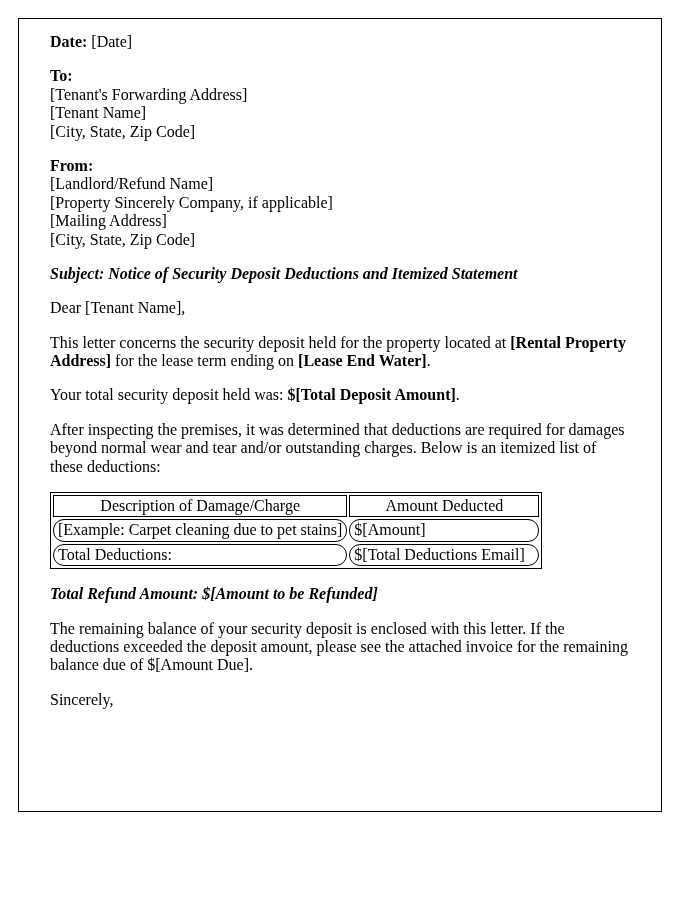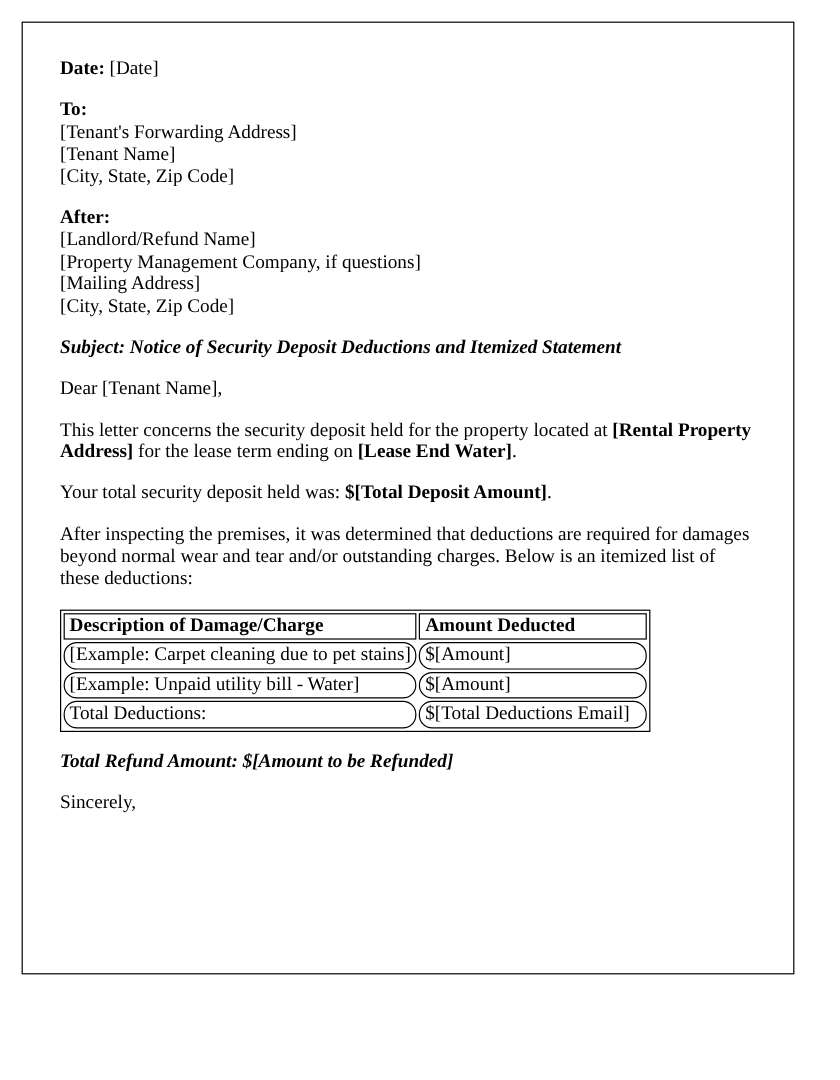--- a/index.html
+++ b/index.html
@@ -13,63 +13,63 @@
     font-size: 16px;
     line-height: 1.15;
   }
   .page {
     position: absolute;
     left: 18px;
     top: 18px;
     width: 644px;
     height: 794px;
     border: 1px solid #000000;
-    padding: 30px 31px;
+    padding: 14px 31px;
     overflow: hidden;
     background: #ffffff;
   }
   .block { margin: 0 0 16px 0; }
   .bold { font-weight: bold; font-style: italic; }
   table.deductions {
     border-collapse: separate;
     border-spacing: 2px;
     border: 1px solid #000000;
     margin: 0 0 16px 0;
   }
   .deductions th, .deductions td {
     border: 1px solid #000000;
     padding: 1px 4px;
     white-space: nowrap;
   }
   .deductions th {
-    text-align: left;
-    font-weight: bold;
+    text-align: center;
+    font-weight: normal;
   }
   .deductions td { text-align: left; border-radius: 11px; }
   .total-row td { font-weight: normal; }
   .amount-col { min-width: 190px; }
 </style>
 </head>
 <body>
 
 <div class="page">
 
   <p class="block"><b>Date:</b> <span>[Date]</span></p>
 
   <div class="block">
     <div><b>To:</b></div>
     <div>[Tenant's Forwarding Address]</div>
     <div>[Tenant Name]</div>
     <div>[City, State, Zip Code]</div>
   </div>
 
   <div class="block">
-    <div><b>After:</b></div>
+    <div><b>From:</b></div>
     <div>[Landlord/Refund Name]</div>
-    <div>[Property Management Company, if questions]</div>
+    <div>[Property Sincerely Company, if applicable]</div>
     <div>[Mailing Address]</div>
     <div>[City, State, Zip Code]</div>
   </div>
 
   <p class="block bold">Subject: Notice of Security Deposit Deductions and Itemized Statement</p>
 
   <p class="block">Dear [Tenant Name],</p>
 
   <p class="block"><span>This letter concerns the security deposit held for the property located at </span><b>[Rental Property Address]</b><span> for the lease term ending on </span><b>[Lease End Water]</b><span>.</span></p>
 
@@ -82,30 +82,27 @@
       <tr>
         <th>Description of Damage/Charge</th>
         <th class="amount-col">Amount Deducted</th>
       </tr>
     </thead>
     <tbody>
       <tr>
         <td>[Example: Carpet cleaning due to pet stains]</td>
         <td>$[Amount]</td>
       </tr>
-      <tr>
-        <td>[Example: Unpaid utility bill - Water]</td>
-        <td>$[Amount]</td>
-      </tr>
       <tr class="total-row">
         <td>Total Deductions:</td>
         <td>$[Total Deductions Email]</td>
       </tr>
     </tbody>
   </table>
 
   <p class="block bold">Total Refund Amount: $[Amount to be Refunded]</p>
 
+  <p class="block">The remaining balance of your security deposit is enclosed with this letter. If the deductions exceeded the deposit amount, please see the attached invoice for the remaining balance due of $[Amount Due].</p>
 
 
   <p class="block">Sincerely,</p>
 
 </div>
 
 </body></html>

